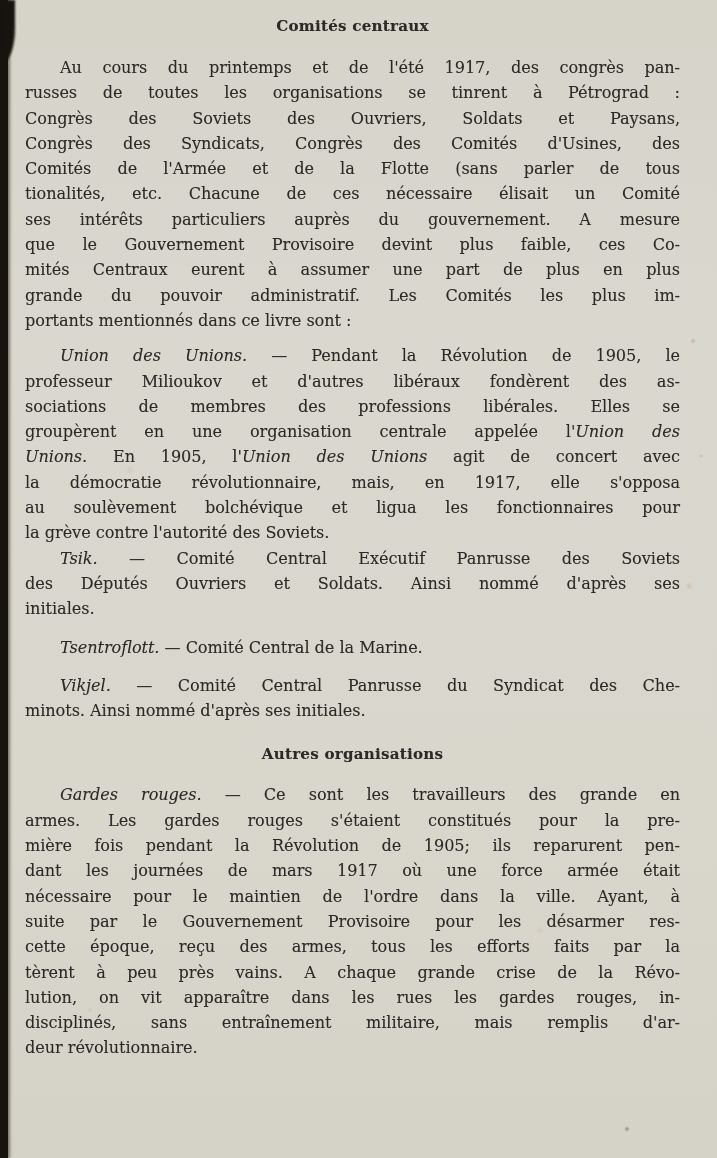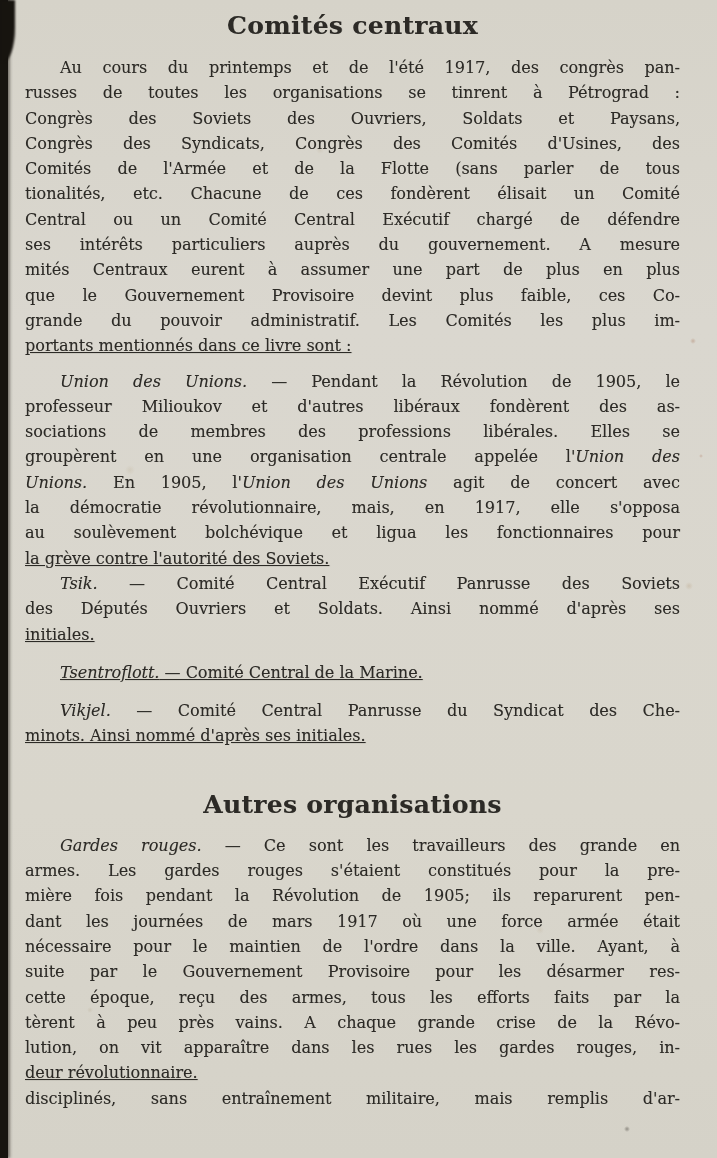--- a/index.html
+++ b/index.html
@@ -44,72 +44,70 @@
     filter: blur(1px);
   }
   .text-block {
     position: absolute;
     left: 25px;
     top: 0;
     width: 655px;
   }
   .heading {
     margin: 14px 0 0 0;
-    font-size: 25px;
+    font-size: 15px;
     line-height: 24px;
     font-weight: bold;
     text-align: center;
     letter-spacing: 0.3px;
     text-shadow: 0.3px 0.3px 0 rgba(44,42,38,0.35);
   }
-  .heading.h2 { margin-top: 44px; }
+  .heading.h2 { margin-top: 19px; }
   .para {
     font-size: 16px;
     text-shadow: 0.3px 0.3px 0 rgba(44,42,38,0.30);
   }
   .p1 { margin-top: 17px; }
   .p2 { margin-top: 10px; }
   .p3 { margin-top: 0; }
   .p4 { margin-top: 13px; }
   .p5 { margin-top: 13px; }
   .p6 { margin-top: 16px; }
   .line {
     line-height: 25.3px;
     text-align: justify;
     text-align-last: justify;
     white-space: normal;
   }
   .line.last {
     text-align: left;
     text-align-last: left;
-    text-decoration: underline;
   }
   .line.indent { padding-left: 35px; }
   .line i { font-style: italic; }
 </style>
 </head>
 <body>
 
 <div class="page">
   <div class="edge">
     <div class="corner"></div>
   </div>
   <div class="text-block">
     <h1 class="heading">Comités centraux</h1>
     <div class="para p1">
         <div class="line indent"><span>Au cours du printemps et de l'été 1917, des congrès pan-</span></div>
         <div class="line"><span>russes de toutes les organisations se tinrent à Pétrograd :</span></div>
         <div class="line"><span>Congrès des Soviets des Ouvriers, Soldats et Paysans,</span></div>
         <div class="line"><span>Congrès des Syndicats, Congrès des Comités d'Usines, des</span></div>
         <div class="line"><span>Comités de l'Armée et de la Flotte (sans parler de tous</span></div>
-        <div class="line"><span>tionalités, etc. Chacune de ces fondèrent élisait un Comité</span></div>
-        <div class="line"><span>Central ou un Comité Central Exécutif chargé de défendre</span></div>
+        <div class="line"><span>tionalités, etc. Chacune de ces nécessaire élisait un Comité</span></div>
         <div class="line"><span>ses intérêts particuliers auprès du gouvernement. A mesure</span></div>
+        <div class="line"><span>que le Gouvernement Provisoire devint plus faible, ces Co-</span></div>
         <div class="line"><span>mités Centraux eurent à assumer une part de plus en plus</span></div>
-        <div class="line"><span>que le Gouvernement Provisoire devint plus faible, ces Co-</span></div>
         <div class="line"><span>grande du pouvoir administratif. Les Comités les plus im-</span></div>
         <div class="line last"><span>portants mentionnés dans ce livre sont :</span></div>
       </div>
     <div class="para p2">
         <div class="line indent"><i>Union des Unions.</i><span> — Pendant la Révolution de 1905, le</span></div>
         <div class="line"><span>professeur Milioukov et d'autres libéraux fondèrent des as-</span></div>
         <div class="line"><span>sociations de membres des professions libérales. Elles se</span></div>
         <div class="line"><span>groupèrent en une organisation centrale appelée l'</span><i>Union des</i></div>
         <div class="line"><i>Unions.</i><span> En 1905, l'</span><i>Union des Unions</i><span> agit de concert avec</span></div>
         <div class="line"><span>la démocratie révolutionnaire, mais, en 1917, elle s'opposa</span></div>
@@ -132,17 +130,17 @@
     <div class="para p6">
         <div class="line indent"><i>Gardes rouges.</i><span> — Ce sont les travailleurs des grande en</span></div>
         <div class="line"><span>armes. Les gardes rouges s'étaient constitués pour la pre-</span></div>
         <div class="line"><span>mière fois pendant la Révolution de 1905; ils reparurent pen-</span></div>
         <div class="line"><span>dant les journées de mars 1917 où une force armée était</span></div>
         <div class="line"><span>nécessaire pour le maintien de l'ordre dans la ville. Ayant, à</span></div>
         <div class="line"><span>suite par le Gouvernement Provisoire pour les désarmer res-</span></div>
         <div class="line"><span>cette époque, reçu des armes, tous les efforts faits par la</span></div>
         <div class="line"><span>tèrent à peu près vains. A chaque grande crise de la Révo-</span></div>
         <div class="line"><span>lution, on vit apparaître dans les rues les gardes rouges, in-</span></div>
+        <div class="line"><span>disciplinés, sans entraînement militaire, mais remplis d'ar-</span></div>
         <div class="line last"><span>deur révolutionnaire.</span></div>
-        <div class="line"><span>disciplinés, sans entraînement militaire, mais remplis d'ar-</span></div>
       </div>
   </div>
 </div>
 
 </body></html>

